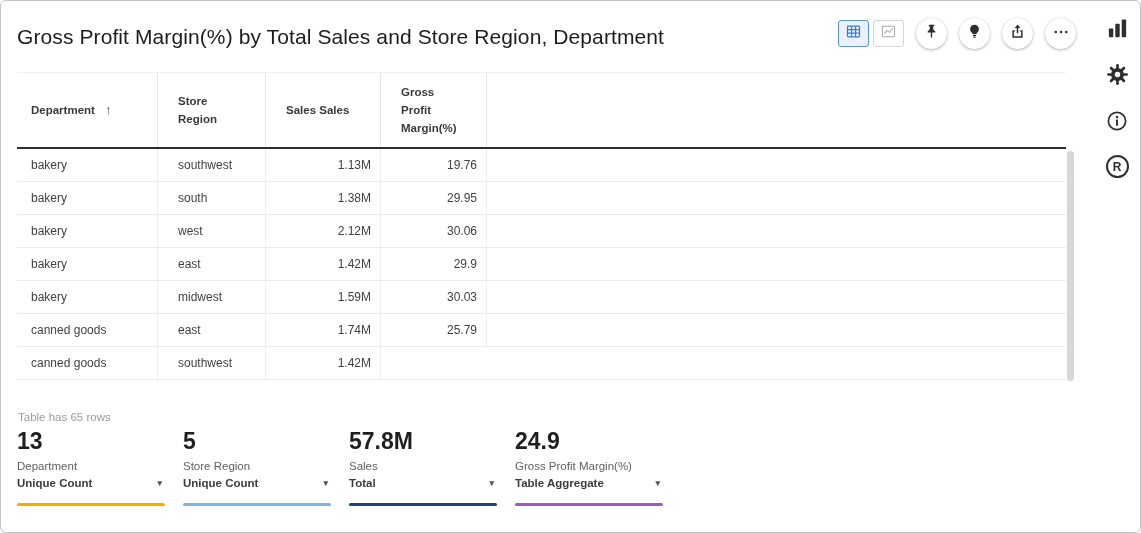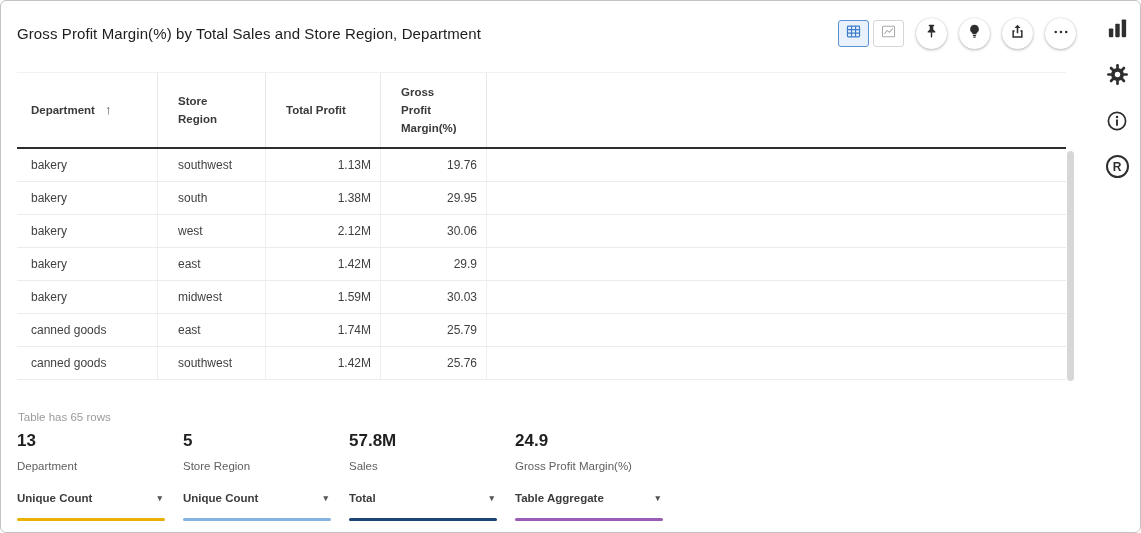--- a/index.html
+++ b/index.html
@@ -8,21 +8,21 @@
 
   .page {
     position:relative; width:1141px; height:533px;
     background:#fff; border:1px solid #c3c3c3; border-radius:6px;
     overflow:hidden;
   }
 
   
   .title {
     position:absolute; left:16px; top:24px;
-    font-size:15px; font-weight:500; color:#1d1d1d; letter-spacing:.1px;
+    font-size:21px; font-weight:500; color:#1d1d1d; letter-spacing:.1px;
   }
   .toolbar {
     position:absolute; top:15px; right:64px;
     display:flex; align-items:center; gap:10px; height:34px;
   }
   .view-toggle { display:flex; gap:4px; }
   .view-btn {
     width:31px; height:27px; border:1px solid #d6d6d6; background:#fff;
     border-radius:3px; display:flex; align-items:center; justify-content:center;
     cursor:pointer; padding:0;
@@ -84,24 +84,24 @@
   }
 
   .table-note {
     position:absolute; left:17px; top:410px;
     font-size:11.5px; color:#9b9b9b;
   }
 
   
   .cards { position:absolute; left:16px; top:430px; display:flex; gap:18px; }
   .card { width:148px; }
-  .card-value { font-size:17px; font-weight:700; color:#1f1f1f; line-height:20px; }
+  .card-value { font-size:23px; font-weight:700; color:#1f1f1f; line-height:20px; }
   .card-label { margin-top:9px; font-size:11.5px; color:#606060; line-height:13px; }
   .card-agg {
-    margin-top:18px; font-size:11.5px; font-weight:700; color:#3c3c3c;
+    margin-top:3px; font-size:11.5px; font-weight:700; color:#3c3c3c;
     display:flex; justify-content:space-between; align-items:flex-end;
     padding-right:3px; cursor:pointer; line-height:14px;
   }
   .caret { font-size:9px; color:#555; }
   .card-bar { margin-top:13px; height:3px; border-radius:2px; }
 </style>
 </head>
 <body>
 
 <div class="page">
@@ -222,21 +222,21 @@
   <div class="table-wrap">
     <div class="thead">
       <div class="th c1">
         <span class="th-label">Department</span>
         <span class="sort-arrow">↑</span>
       </div>
       <div class="th c2">
         <span class="th-label">Store Region</span>
       </div>
       <div class="th c3">
-        <span class="th-label">Total Profit</span>
+        <span class="th-label">Sales Sales</span>
       </div>
       <div class="th c4">
         <span class="th-label">Gross Profit Margin(%)</span>
       </div>
       <div class="th cfill"></div>
     </div>
 
     <div class="tr">
       <div class="td c1">bakery</div>
       <div class="td c2">southwest</div>
@@ -276,21 +276,20 @@
       <div class="td c1">canned goods</div>
       <div class="td c2">east</div>
       <div class="td c3">1.74M</div>
       <div class="td c4">25.79</div>
       <div class="td cfill"></div>
     </div>
     <div class="tr">
       <div class="td c1">canned goods</div>
       <div class="td c2">southwest</div>
       <div class="td c3">1.42M</div>
-      <div class="td c4">25.76</div>
       <div class="td cfill"></div>
     </div>
   </div>
 
   <div class="scrollbar"></div>
 
   <div class="table-note">Table has 65 rows</div>
 
   <div class="cards">
 

